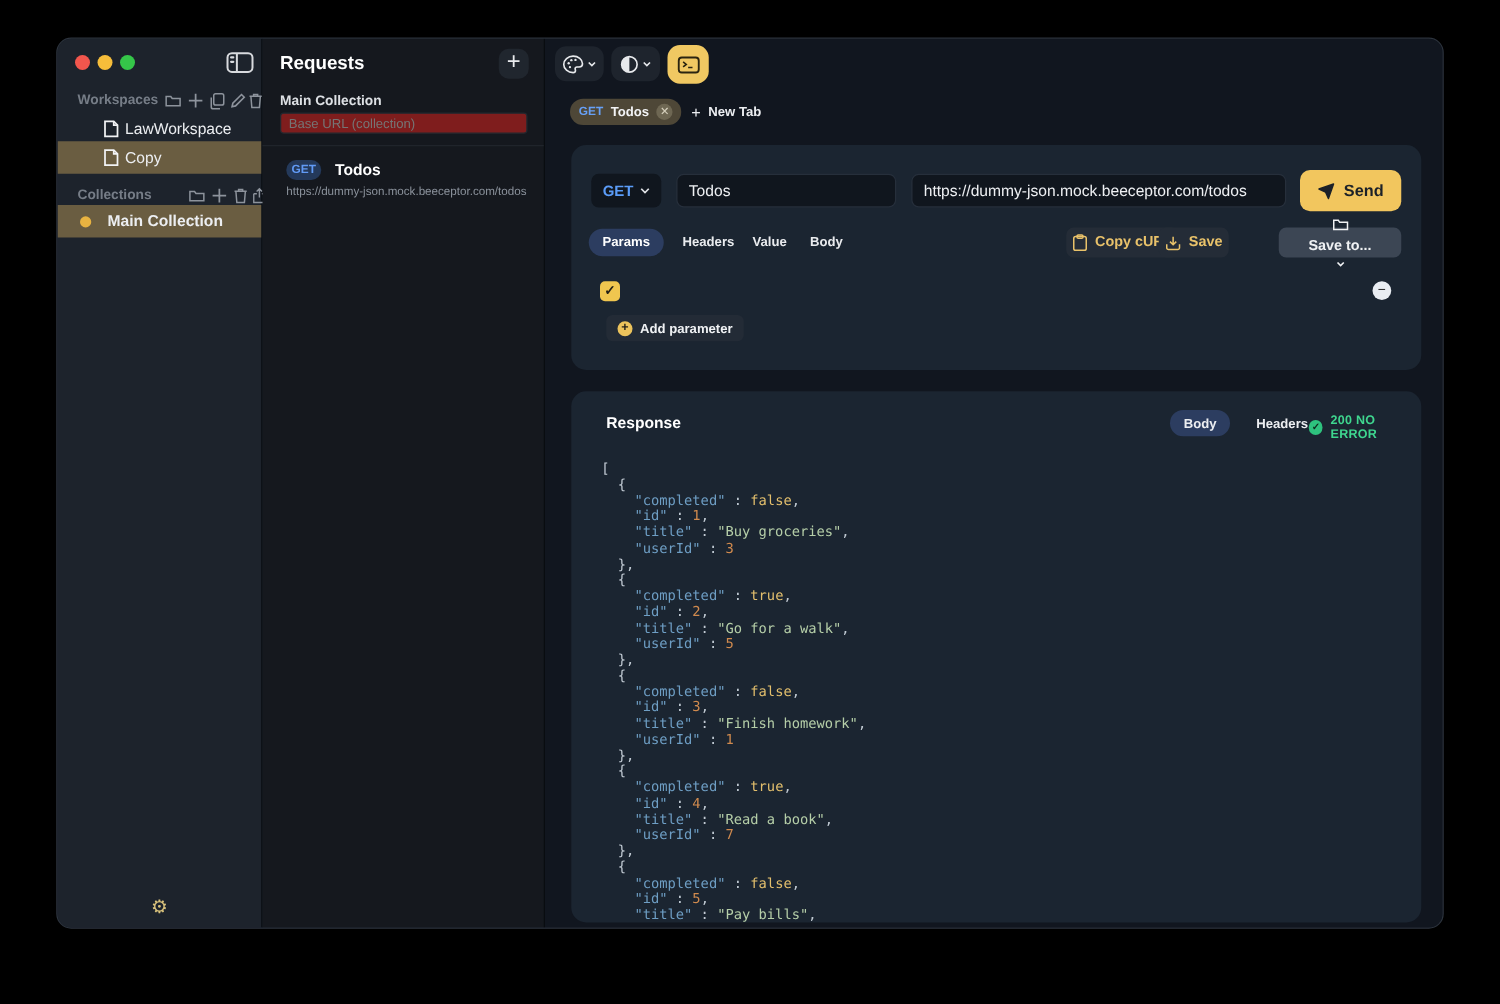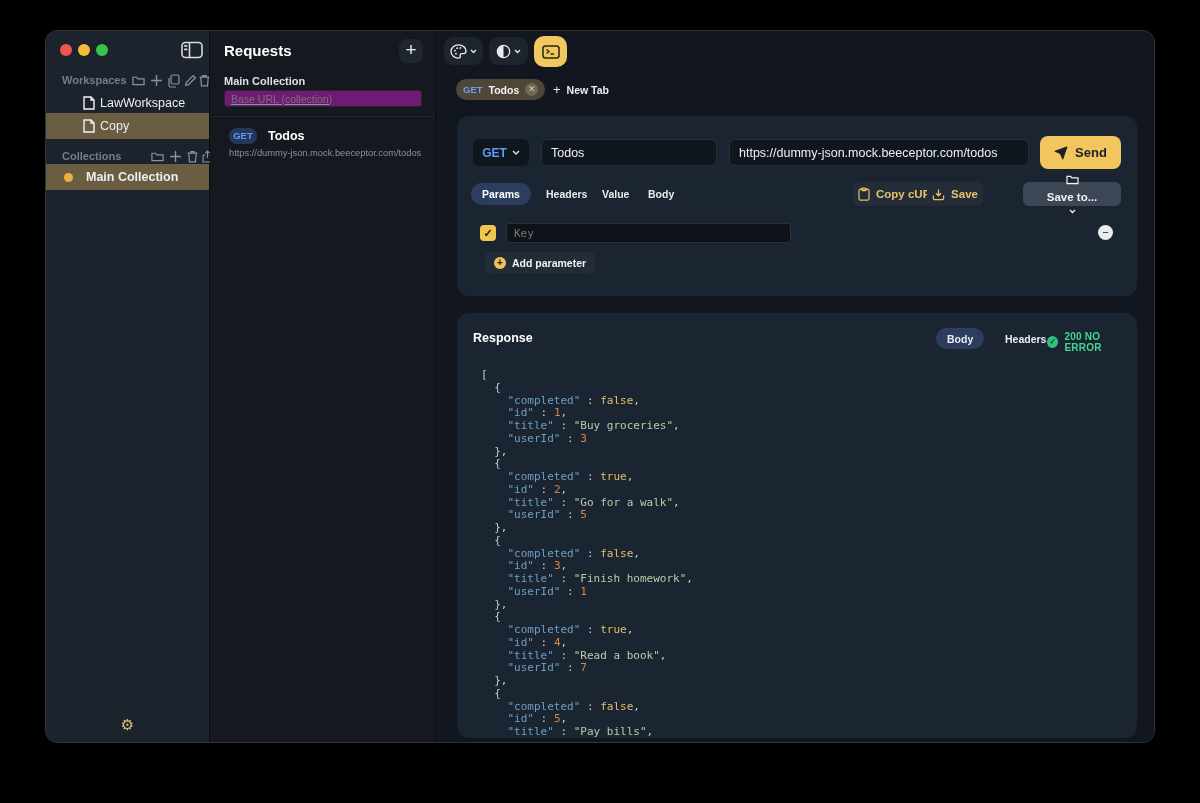--- a/index.html
+++ b/index.html
@@ -21,22 +21,22 @@
   .dot { position:absolute; left:18px; top:9px; width:9px; height:9px; border-radius:50%; }
   .coll-item .txt { left:40px; font-weight:bold; }
   .gear { position:absolute; left:0; right:0; bottom:8px; text-align:center; font-family:"DejaVu Sans",sans-serif;
           font-size:15px; color:#d9c27c; cursor:pointer; }
   
   .requests { position:absolute; left:164px; top:0; width:226px; height:100%; background:#15181e; border-right:1px solid #090c10; }
   .req-title { position:absolute; left:14px; top:11px; font-size:15px; font-weight:bold; color:#fff; }
   .req-add { position:absolute; right:12px; top:8px; width:24px; height:24px; border-radius:8px; color:#e8eaed;
              font-size:19px; font-weight:300; text-align:center; line-height:22px; cursor:pointer; background:#20262e; }
   .req-coll { position:absolute; left:14px; top:44px; font-size:11px; font-weight:bold; color:#dde0e4; }
-  .baseurl { position:absolute; left:14px; top:59px; width:198px; height:17px; background:#701a75; border:1px solid #23282f;
-             border-radius:3px; color:#8b919a; font-size:10.5px; padding:0 6px; outline:none;text-decoration:underline; }
+  .baseurl { position:absolute; left:14px; top:59px; width:198px; height:17px; background:#7f1d1d; border:1px solid #23282f;
+             border-radius:3px; color:#8b919a; font-size:10.5px; padding:0 6px; outline:none; }
   .req-sep { position:absolute; left:0; top:85px; width:100%; border-top:1px solid #20242b; }
   .req-item { position:absolute; left:0; top:88px; width:100%; height:46px; cursor:pointer; }
   .method-pill { position:absolute; left:19px; top:9px; width:28px; height:16px; background:#24395a; border-radius:8px;
                  color:#619af5; font-size:9.5px; font-weight:bold; text-align:center; line-height:16px; }
   .req-item .name { position:absolute; left:58px; top:10px; font-size:12.5px; font-weight:bold; color:#fff; }
   .req-item .url { position:absolute; left:19px; top:29px; font-size:9.3px; color:#8b929c; }
   
   .main { position:absolute; left:390px; top:0; right:0; bottom:0; background:#11161f; }
   .tool-btn { position:absolute; top:6px; height:28px; border-radius:9px; background:#1e242d; color:#e7e9ec;
               display:flex; align-items:center; justify-content:center; gap:3px; cursor:pointer; }
@@ -74,21 +74,21 @@
               color:#232018; font-size:11px; font-weight:bold; text-align:center; line-height:16px; cursor:pointer; }
   .kv { position:absolute; top:107px; height:20px; background:#0e131a; border:1px solid #2a313c; border-radius:3px;
         color:#8a919b; font-size:11px; padding:0 7px; outline:none; font-family:"DejaVu Sans Mono",monospace; }
   .minus { position:absolute; left:641px; top:109px; width:15px; height:15px; border-radius:50%; background:#e9edf2;
            color:#222; font-size:11px; text-align:center; line-height:14px; cursor:pointer; }
   .addparam { position:absolute; left:28px; top:136px; height:21px; padding:0 9px; background:#232b36; border:none;
               border-radius:5px; color:#f0f2f4; font-size:10.5px; font-weight:bold; display:flex; align-items:center;
               gap:6px; cursor:pointer; }
   .pluscircle { width:12px; height:12px; border-radius:50%; background:#ecc35c; color:#23201a; font-size:10px;
                 font-weight:bold; text-align:center; line-height:12px; }
-  .resp-title { position:absolute; left:16px; top:18px; font-size:12.5px; font-weight:bold; color:#fff; }
+  .resp-title { position:absolute; left:28px; top:18px; font-size:12.5px; font-weight:bold; color:#fff; }
   .resp-tab { position:absolute; top:15px; height:21px; padding:0 11px; border-radius:11px; color:#eceef1;
               font-size:10.5px; font-weight:bold; display:flex; align-items:center; cursor:pointer; }
   .resp-tab.active { background:#2c3d60; }
   .status { position:absolute; left:590px; top:18px; display:flex; align-items:center; gap:6px; }
   .badge { width:12px; height:12px; border-radius:50%; background:#2ec27e; color:#0d2a1c; font-size:8px;
            font-weight:bold; text-align:center; line-height:12px; }
   .status .st { color:#3fd68f; font-size:10px; font-weight:bold; letter-spacing:.2px; }
   .code { position:absolute; left:24px; top:56px; right:10px; font-family:"DejaVu Sans Mono",monospace;
           font-size:11px; line-height:12.75px; white-space:pre; }
   .j-p { color:#c2cbd4; } .j-key { color:#6e9ec4; } .j-str { color:#b5cea8; }
@@ -282,21 +282,20 @@
         <svg width="13" height="11" viewBox="0 0 14 12">
             <path d="M1 2.5h4l1.2 1.7H13v6.3H1z" fill="none" stroke="currentColor" stroke-width="1.3"></path>
           </svg>
         <span>Save to...</span>
         <svg width="7" height="5" viewBox="0 0 7 5">
             <path d="M1 1l2.5 2.5L6 1" fill="none" stroke="currentColor" stroke-width="1.3"></path>
           </svg>
       </button>
 
       <div class="checkbox">✓</div>
-      <input class="kv" style="left: 49px; width: 285px;" placeholder="Key">
       <div class="minus">−</div>
       <button class="addparam">
         <span class="pluscircle">+</span>
         <span>Add parameter</span>
       </button>
     </div>
 
     <div class="card response">
       <div class="resp-title">Response</div>
       <div class="resp-tab active" style="left:479px">Body</div>

